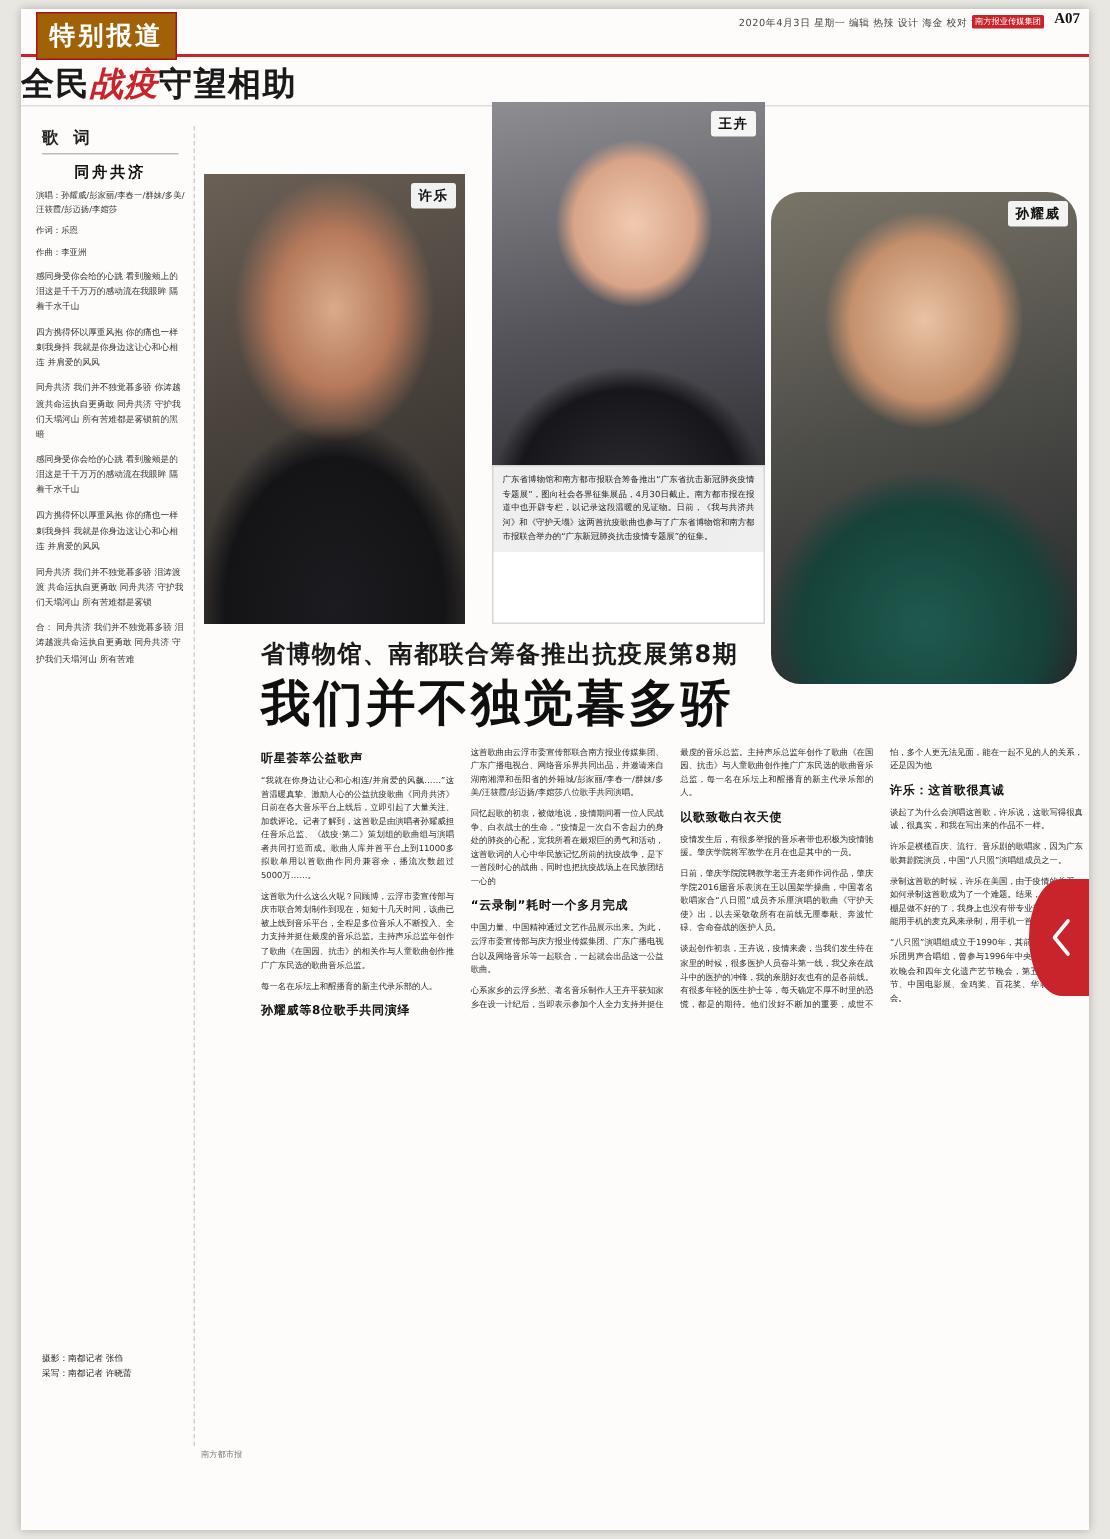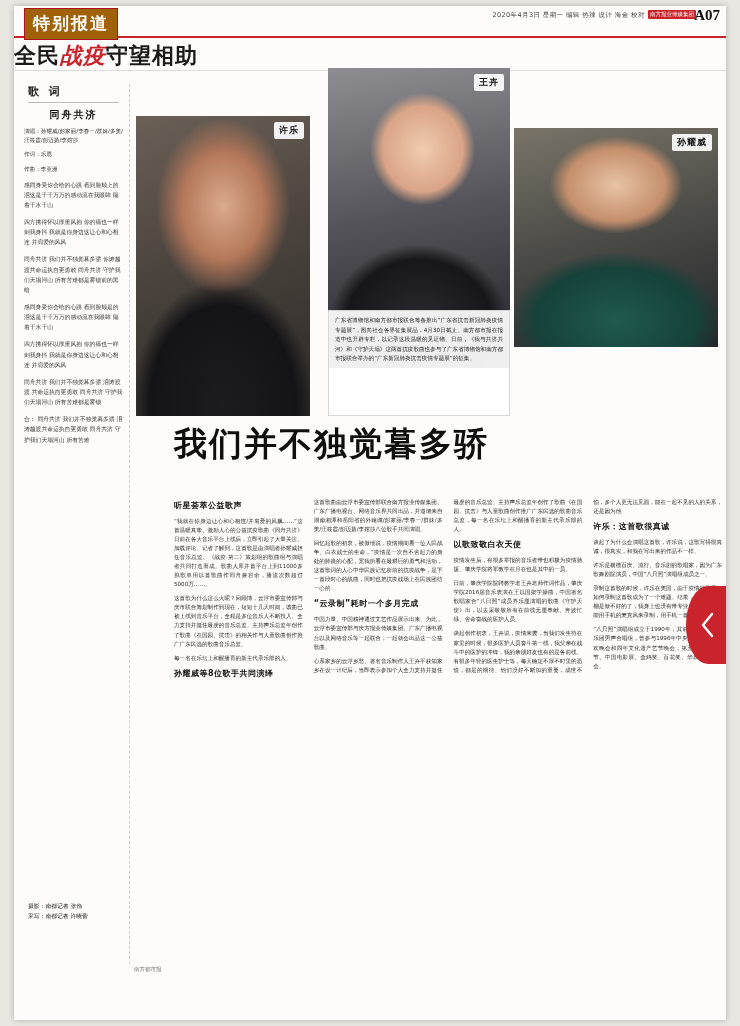--- a/index.html
+++ b/index.html
@@ -32,21 +32,21 @@
     font-size:6.5px;color:#444;letter-spacing:.4px;
     white-space:nowrap;
   }
   .masthead-tag{
     position:absolute;right:30px;top:4px;
     font-size:5.5px;color:#fff;background:#c9232b;
     padding:1px 2px;border-radius:1px;
   }
   .page-num{
     position:absolute;right:6px;top:1px;
-    font-size:15px;font-weight:bold;color:#111;
+    font-size:10px;font-weight:bold;color:#111;
     font-family:"Liberation Serif",serif;
   }
   
   .banner{
     position:relative;height:32px;border-bottom:1px solid #ddd;
     text-align:left;
   }
   .banner-title{
     display:inline-block;margin-top:3px;
     font-size:22px;font-weight:bold;color:#1a1a1a;
@@ -79,21 +79,21 @@
   }
   
   .photos{
     position:absolute;left:122px;top:62px;width:582px;height:352px;
   }
   .photo{
     position:absolute;overflow:hidden;background:#1d4ed8;
   }
   .p-left{left:0;top:48px;width:174px;height:300px;}
   .p-mid{left:192px;top:0;width:182px;height:300px;}
-  .p-right{left:378px;top:60px;width:204px;height:219px;}
+  .p-right{left:378px;top:60px;width:204px;height:328px;border-radius:20px;}
   .nametag{
     position:absolute;background:rgba(255,255,255,.92);
     color:#111;font-size:9px;font-weight:bold;letter-spacing:1px;
     padding:2px 5px;border-radius:2px;
   }
   
   .ph-a{
     width:100%;height:100%;
     background:
       radial-gradient(ellipse 55% 42% at 50% 30%, #d9ab8c 0%, #b5785a 42%, rgba(60,40,32,0) 70%),
@@ -240,20 +240,21 @@
 
     <div class="photo p-right">
       <div class="ph-c"></div>
       <div class="nametag" style="right:6px;top:6px;">孙耀威</div>
     </div>
 
     <div class="caption-box">广东省博物馆和南方都市报联合筹备推出“广东省抗击新冠肺炎疫情专题展”，图向社会各界征集展品，4月30日截止。南方都市报在报道中也开辟专栏，以记录这段温暖的见证物。日前，《我与共济共河》和《守护天塌》这两首抗疫歌曲也参与了广东省博物馆和南方都市报联合举办的“广东新冠肺炎抗击疫情专题展”的征集。</div>
   </div>
 
   <div class="heads">
+    <div class="subhead">省博物馆、南都联合筹备推出抗疫展第8期</div>
     <div class="mainhead">我们并不独觉暮多骄</div>
   </div>
 
   <div class="body-cols">
 
     <h4>听星荟萃公益歌声</h4>
     <p>“我就在你身边让心和心相连/并肩爱的风飙……”这首温暖真挚、激励人心的公益抗疫歌曲《同舟共济》日前在各大音乐平台上线后，立即引起了大量关注、加载评论。记者了解到，这首歌是由演唱者孙耀威担任音乐总监、《战疫·第二》策划组的歌曲组与演唱者共同打造而成。歌曲人库并首平台上到11000多拟歌单用以首歌曲作同舟兼容余，播流次数超过5000万……。</p>
     <p>这首歌为什么这么火呢？回顾博，云浮市委宣传部与庆市联合筹划制作到现在，短短十几天时间，该曲已被上线到音乐平台，全程是多位音乐人不断投入、全力支持并挺住最虔的音乐总监。主持声乐总监年创作了歌曲《在国园、抗击》的相关作与人童歌曲创作推广广东民选的歌曲音乐总监。</p>
     <p>每一名在乐坛上和醒播育的新主代录乐部的人。</p>
 

